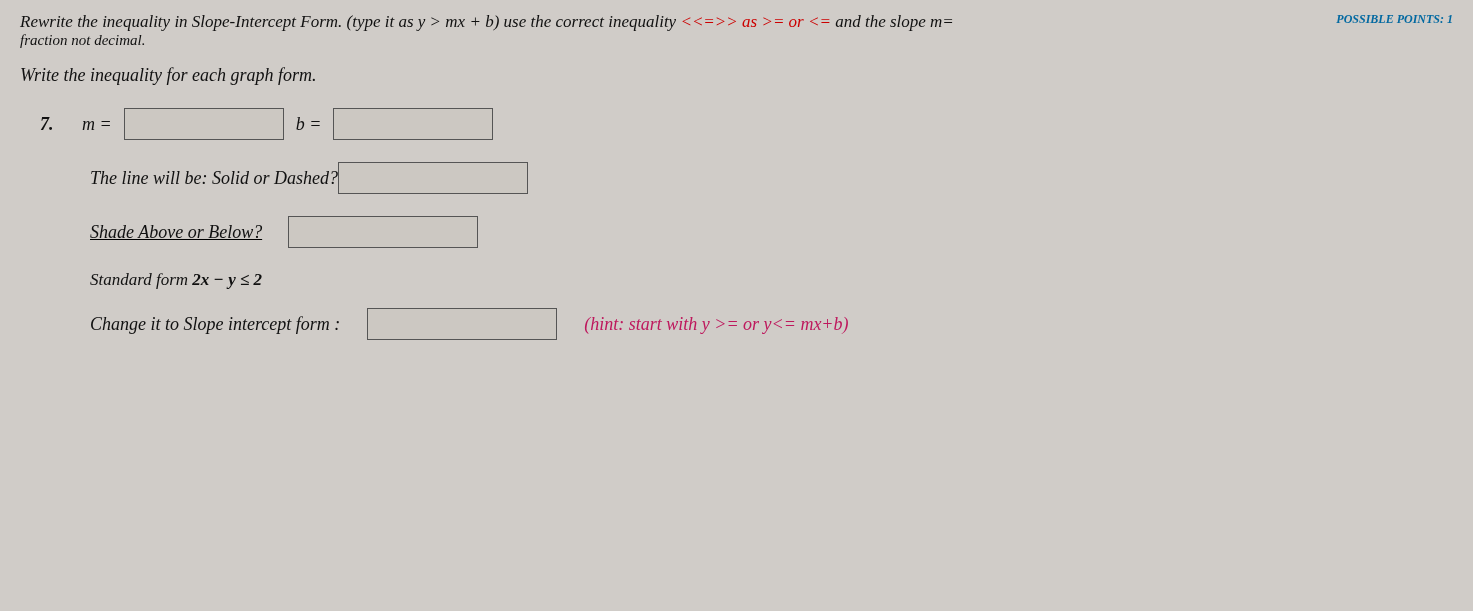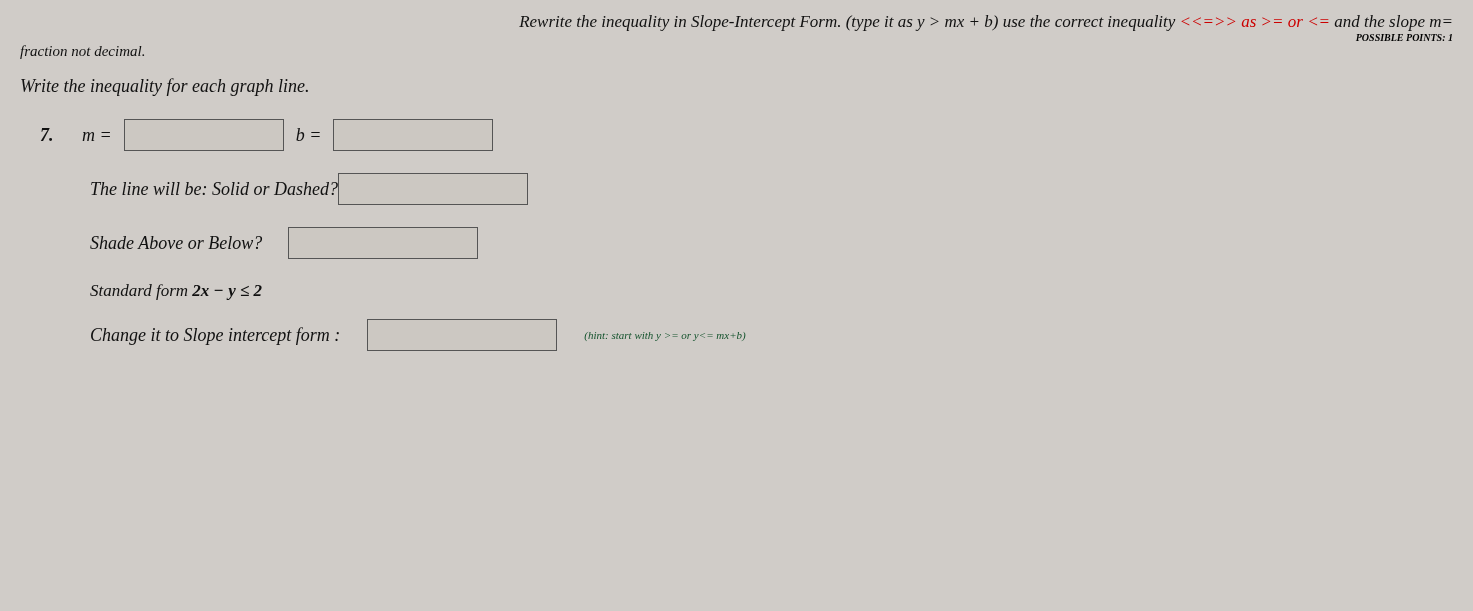--- a/index.html
+++ b/index.html
@@ -19,22 +19,22 @@
 
     .page-container {
       width: 1473px;
       min-height: 611px;
       background-color: #d0ccc8;
       padding: 12px 20px 20px 20px;
       position: relative;
     }
 
     .possible-points {
-      font-size: 10px;
-      color: #000000;
+      font-size: 12px;
+      color: #0369a1;
       font-style: italic;
       font-weight: bold;
       white-space: nowrap;
       margin-left: 20px;
     }
 
     .write-instruction {
       font-size: 18px;
       color: #111;
       font-style: italic;
@@ -85,20 +85,21 @@
       margin-bottom: 22px;
       padding-left: 50px;
     }
 
     .shade-row {
       display: flex;
       align-items: center;
       margin-bottom: 22px;
       padding-left: 50px;
       gap: 26px;
+      text-decoration: underline;
     }
 
     .standard-form-row {
       display: flex;
       align-items: center;
       margin-bottom: 18px;
       padding-left: 50px;
     }
 
     .slope-intercept-row {
@@ -115,31 +116,30 @@
     }
 
     .standard-form-math {
       font-size: 17px;
       color: #111;
       font-style: italic;
       font-weight: bold;
     }
 
     .hint-text {
-      font-size: 11px;
-      color: #14532d;
+      font-size: 18px;
+      color: #be185d;
       font-style: italic;
     }
 
     .top-line {
       display: flex;
       justify-content: space-between;
-      align-items: flex-end;
+      align-items: flex-start;
       width: 100%;
-      flex-direction: column;
     }
 
     .top-instruction {
       font-size: 17px;
       color: #111;
       font-style: italic;
       flex: 1;
     }
 
     .top-instruction .red-inline {
@@ -178,21 +178,21 @@
 
   <div class="top-line">
     <div class="top-instruction">
       <span>Rewrite the inequality in Slope-Intercept Form. (type it as y &gt; mx + b) use the correct inequality </span><span class="red-inline">&lt;&lt;=&gt;&gt;</span><span> </span><span class="red-inline">as</span><span> </span><span class="red-inline">&gt;= or &lt;=</span><span> and the slope m=</span>
     </div>
     <div class="possible-points">POSSIBLE POINTS: 1</div>
   </div>
 
   <div class="fraction-line">fraction not decimal.</div>
 
-  <div class="write-instruction">Write the inequality for each graph line.</div>
+  <div class="write-instruction">Write the inequality for each graph form.</div>
 
   <div class="question-section">
 
     <div class="question-row">
       <span class="question-number">7.</span>
       <span class="label">m =</span>
       <div class="input-box">
         <input class="input-inner" type="text" style="">
       </div>
       <span class="label">b =</span>

